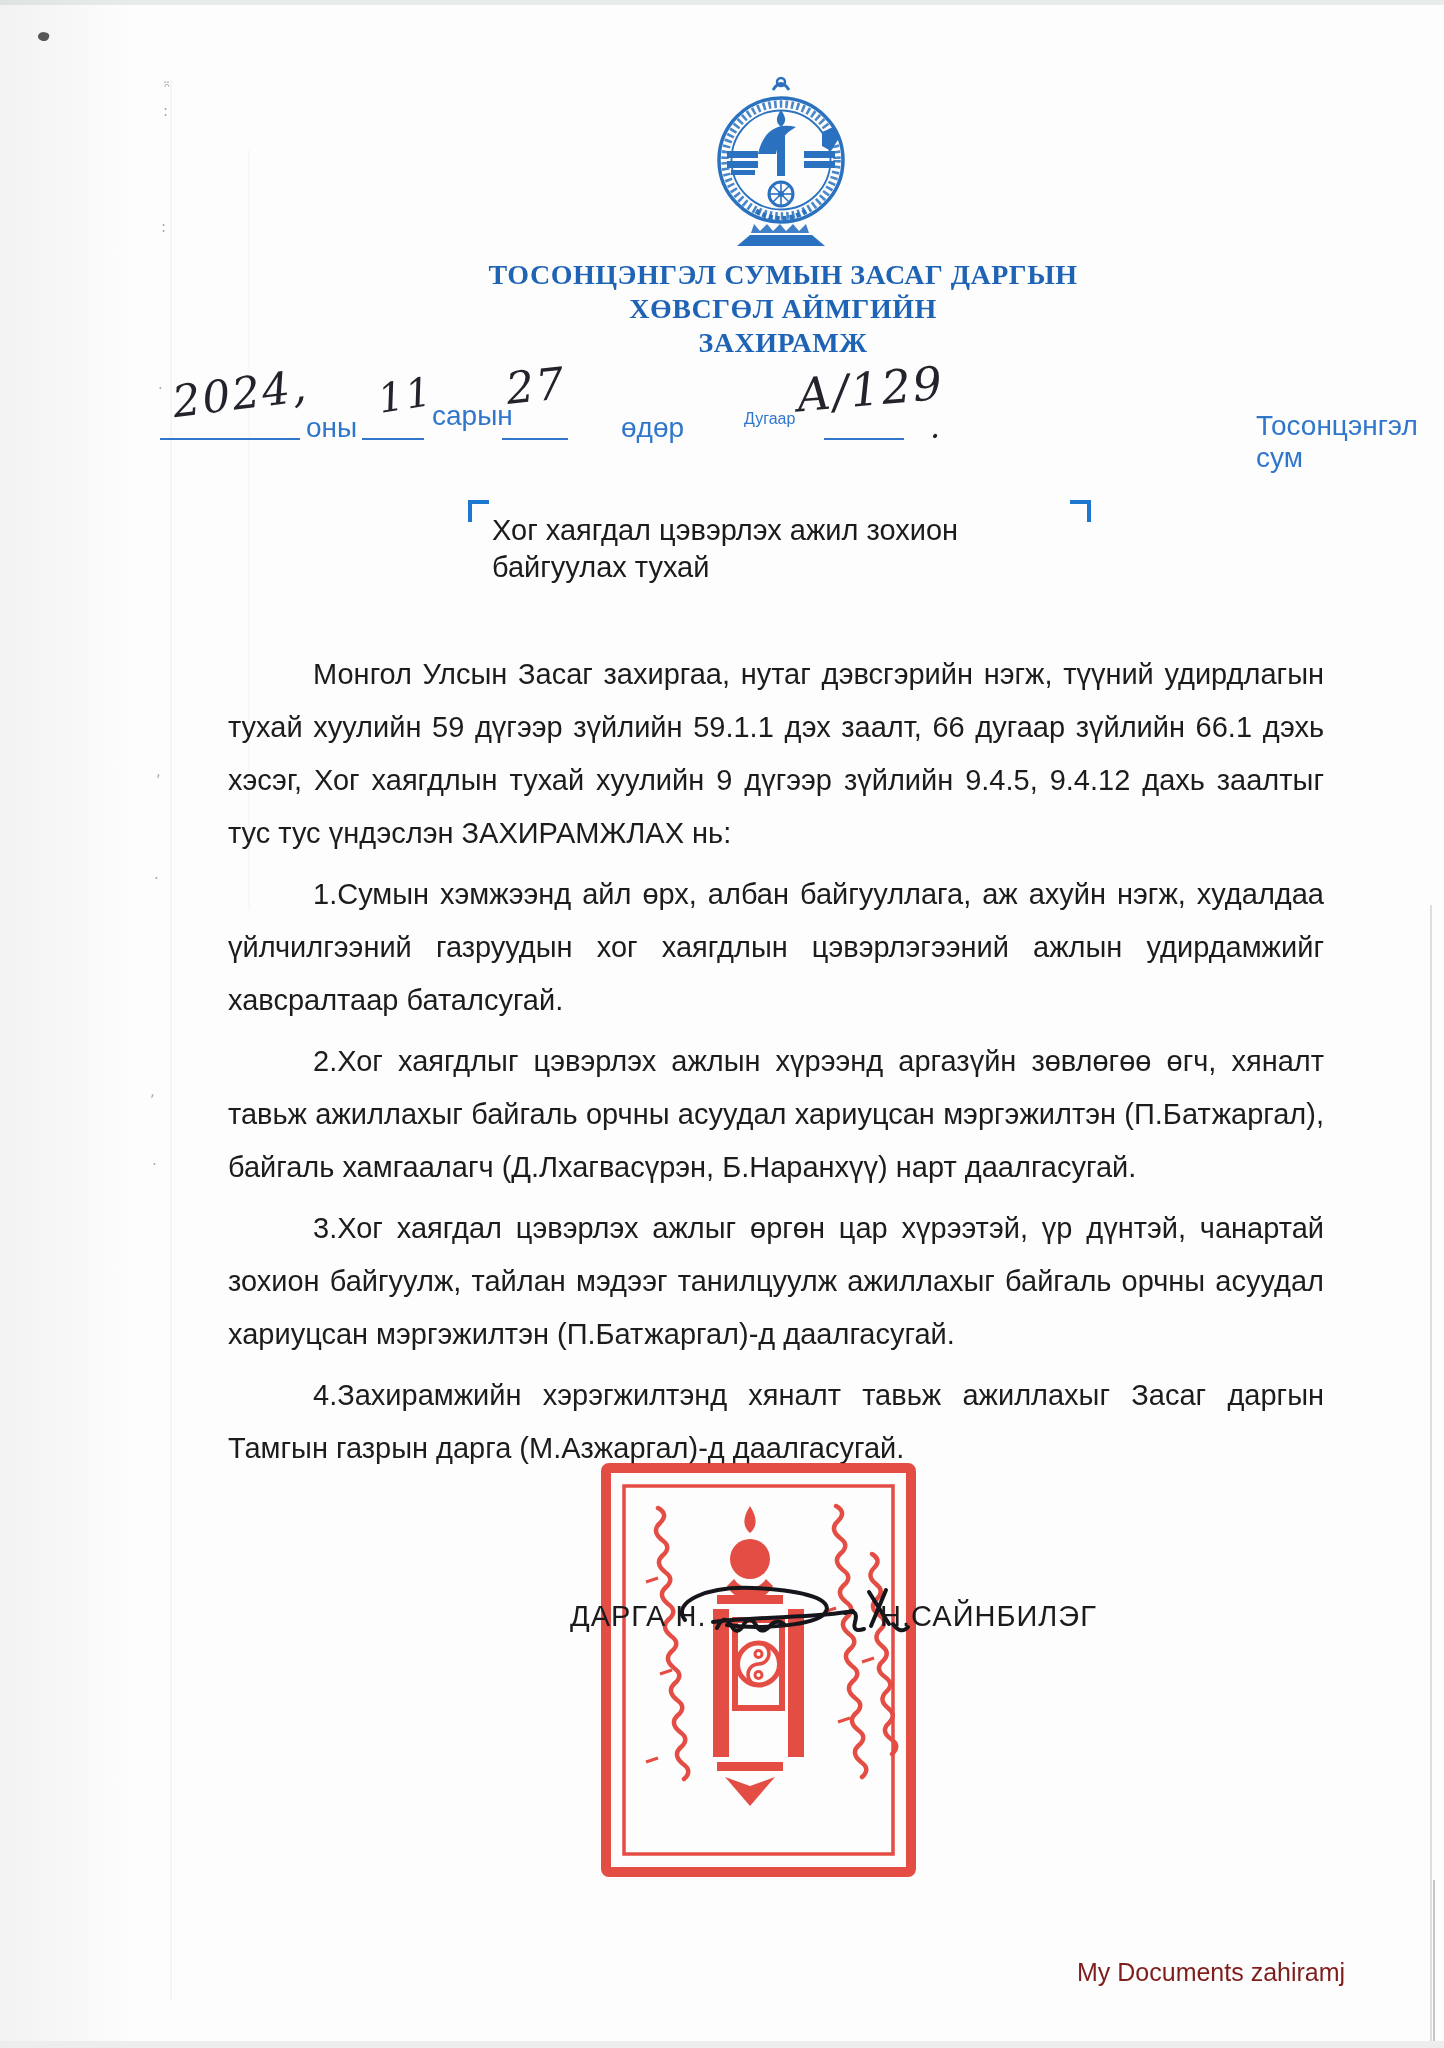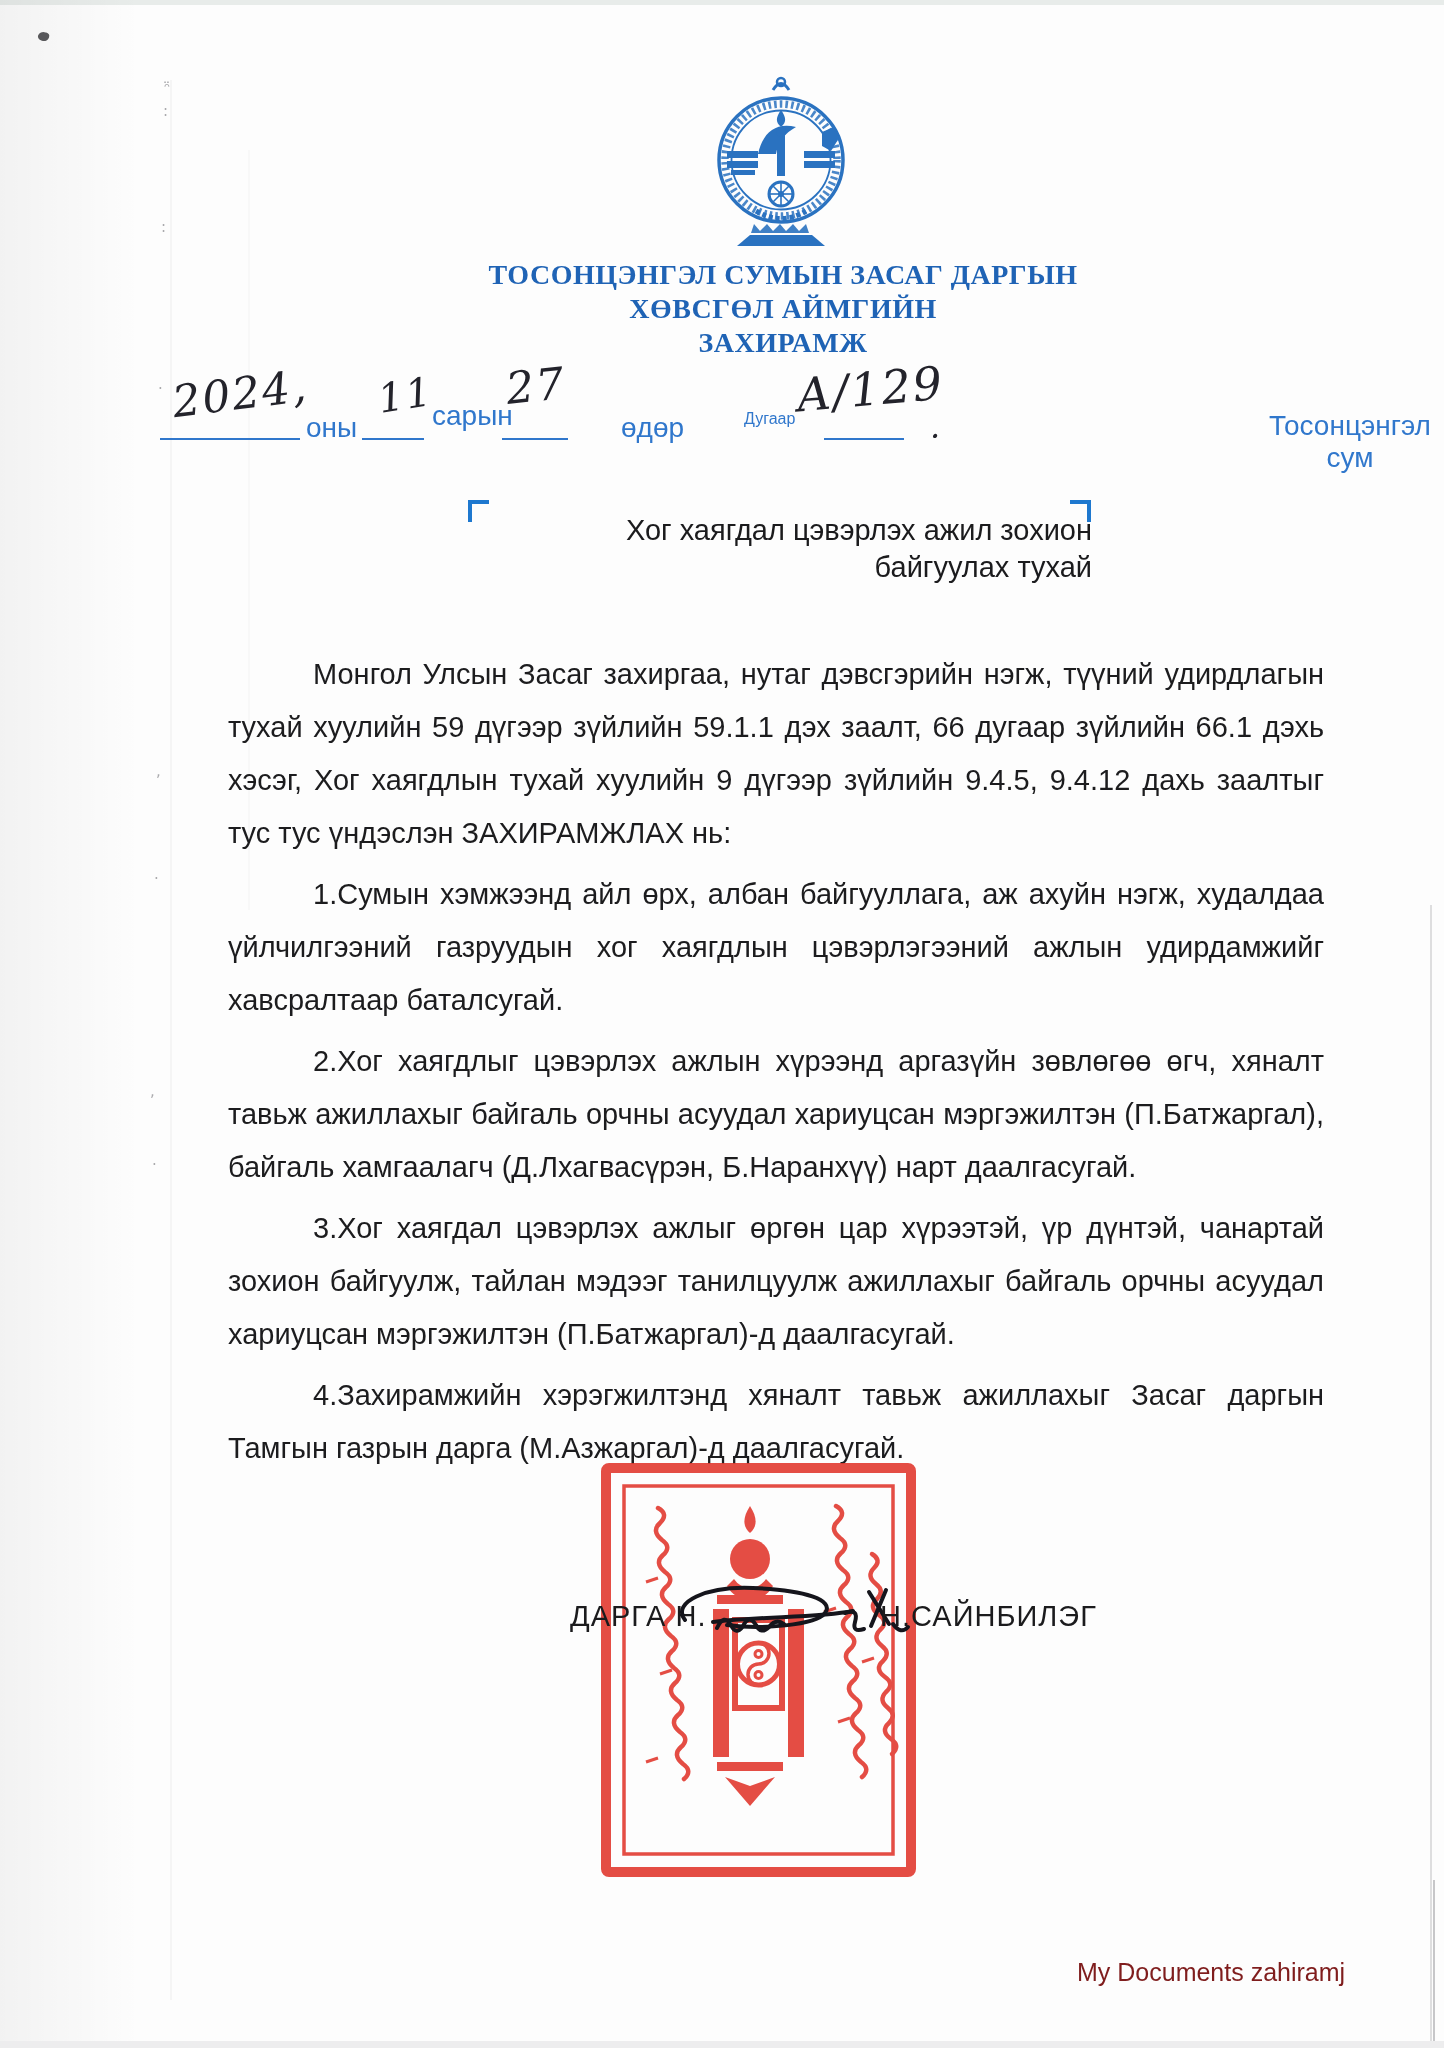--- a/index.html
+++ b/index.html
@@ -23,21 +23,21 @@
               letter-spacing:.5px;}
   
   .date-label{color:#3077cc;font-size:28px;}
   .date-underline{height:0;border-bottom:2.5px solid #3077cc;}
   .handwriting{font-family:"DejaVu Serif", serif;font-style:italic;color:#23232b;font-weight:500;
                letter-spacing:2px;white-space:nowrap;}
   
   .bracket{width:17px;height:18px;}
   .bracket.l{border-left:4px solid #1e78cf;border-top:4px solid #1e78cf;}
   .bracket.r{border-right:4px solid #1e78cf;border-top:4px solid #1e78cf;}
-  .doc-title{left:492px;top:512px;width:600px;text-align:right;color:#1b1b1d;
+  .doc-title{left:492px;top:512px;width:600px;text-align:left;color:#1b1b1d;
              font-size:29px;line-height:37px;}
   
   .body-text{left:220px;top:640px;width:1112px;color:#1c1c1e;font-size:29px;line-height:53px;}
   .body-text p{margin:8px;text-align:justify;text-indent:85px;}
   
   .sig-text{color:#1b1b1d;font-size:29px;letter-spacing:1px;white-space:nowrap;}
   .footer-note{left:1077px;top:1958px;color:#7f1d1d;font-size:25px;}
 </style>
 </head>
 <body>
@@ -111,21 +111,21 @@
 <span class="abs handwriting" style="left:378px;top:372px;font-size:40px;transform:rotate(-9deg);">11</span>
 <span class="abs date-label" style="left:432px;top:400px;">сарын</span>
 <div class="abs date-underline" style="left:502px;top:438px;width:66px;"></div>
 <span class="abs handwriting" style="left:506px;top:360px;font-size:44px;transform:rotate(-6deg);">27</span>
 <span class="abs date-label" style="left:574px;top:412px;margin-left:47px;">өдөр</span>
 
 <span class="abs date-label" style="left:744px;top:410px;font-size:16px;">Дугаар</span>
 <div class="abs date-underline" style="left:824px;top:438px;width:80px;"></div>
 <span class="abs handwriting" style="left:796px;top:362px;font-size:46px;transform:rotate(-5deg);">А/129</span>
 <span class="abs handwriting" style="left:930px;top:408px;font-size:32px;">.</span>
-<span class="abs date-label" style="left:1256px;top:410px;text-align:center;">Тосонцэнгэл сум</span>
+<span class="abs date-label" style="left:1256px;top:410px;">Тосонцэнгэл сум</span>
 
 <div class="abs bracket l" style="left:468px;top:500px;"></div>
 <div class="abs bracket r" style="left:1070px;top:500px;"></div>
 <div class="abs doc-title">
   <div>Хог хаягдал цэвэрлэх ажил зохион</div>
   <div>байгуулах тухай</div>
 </div>
 
 <div class="abs body-text">
   <p>Монгол Улсын Засаг захиргаа, нутаг дэвсгэрийн нэгж, түүний удирдлагын тухай хуулийн 59 дүгээр зүйлийн 59.1.1 дэх заалт, 66 дугаар зүйлийн 66.1 дэхь хэсэг, Хог хаягдлын тухай хуулийн 9 дүгээр зүйлийн 9.4.5, 9.4.12  дахь заалтыг тус тус үндэслэн ЗАХИРАМЖЛАХ нь:</p>

